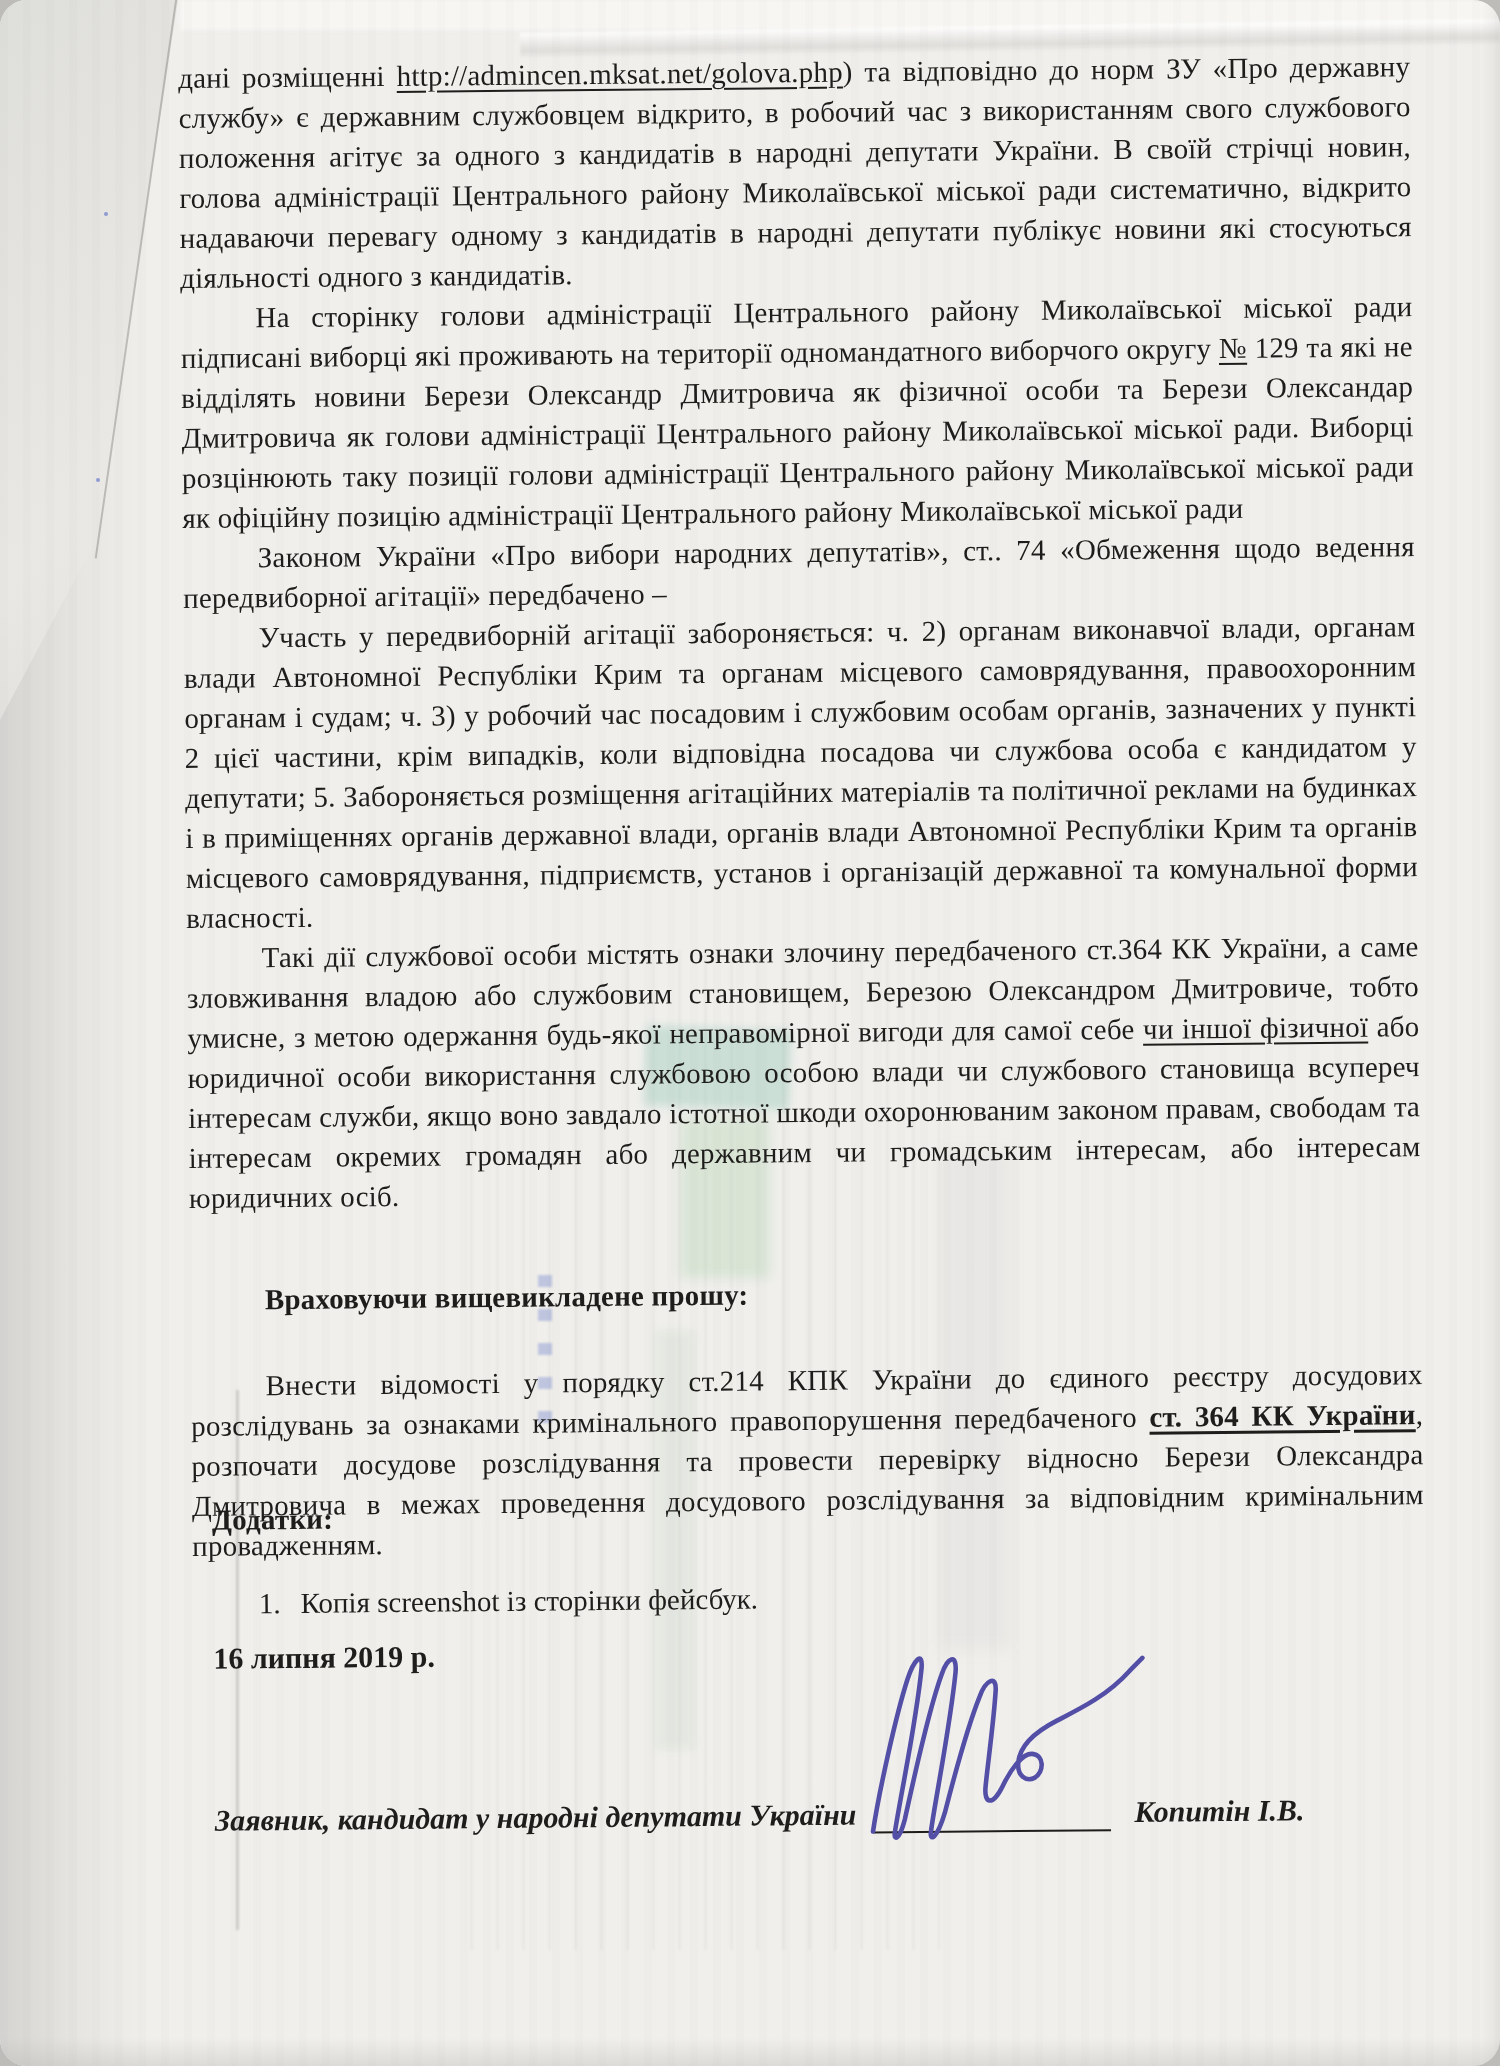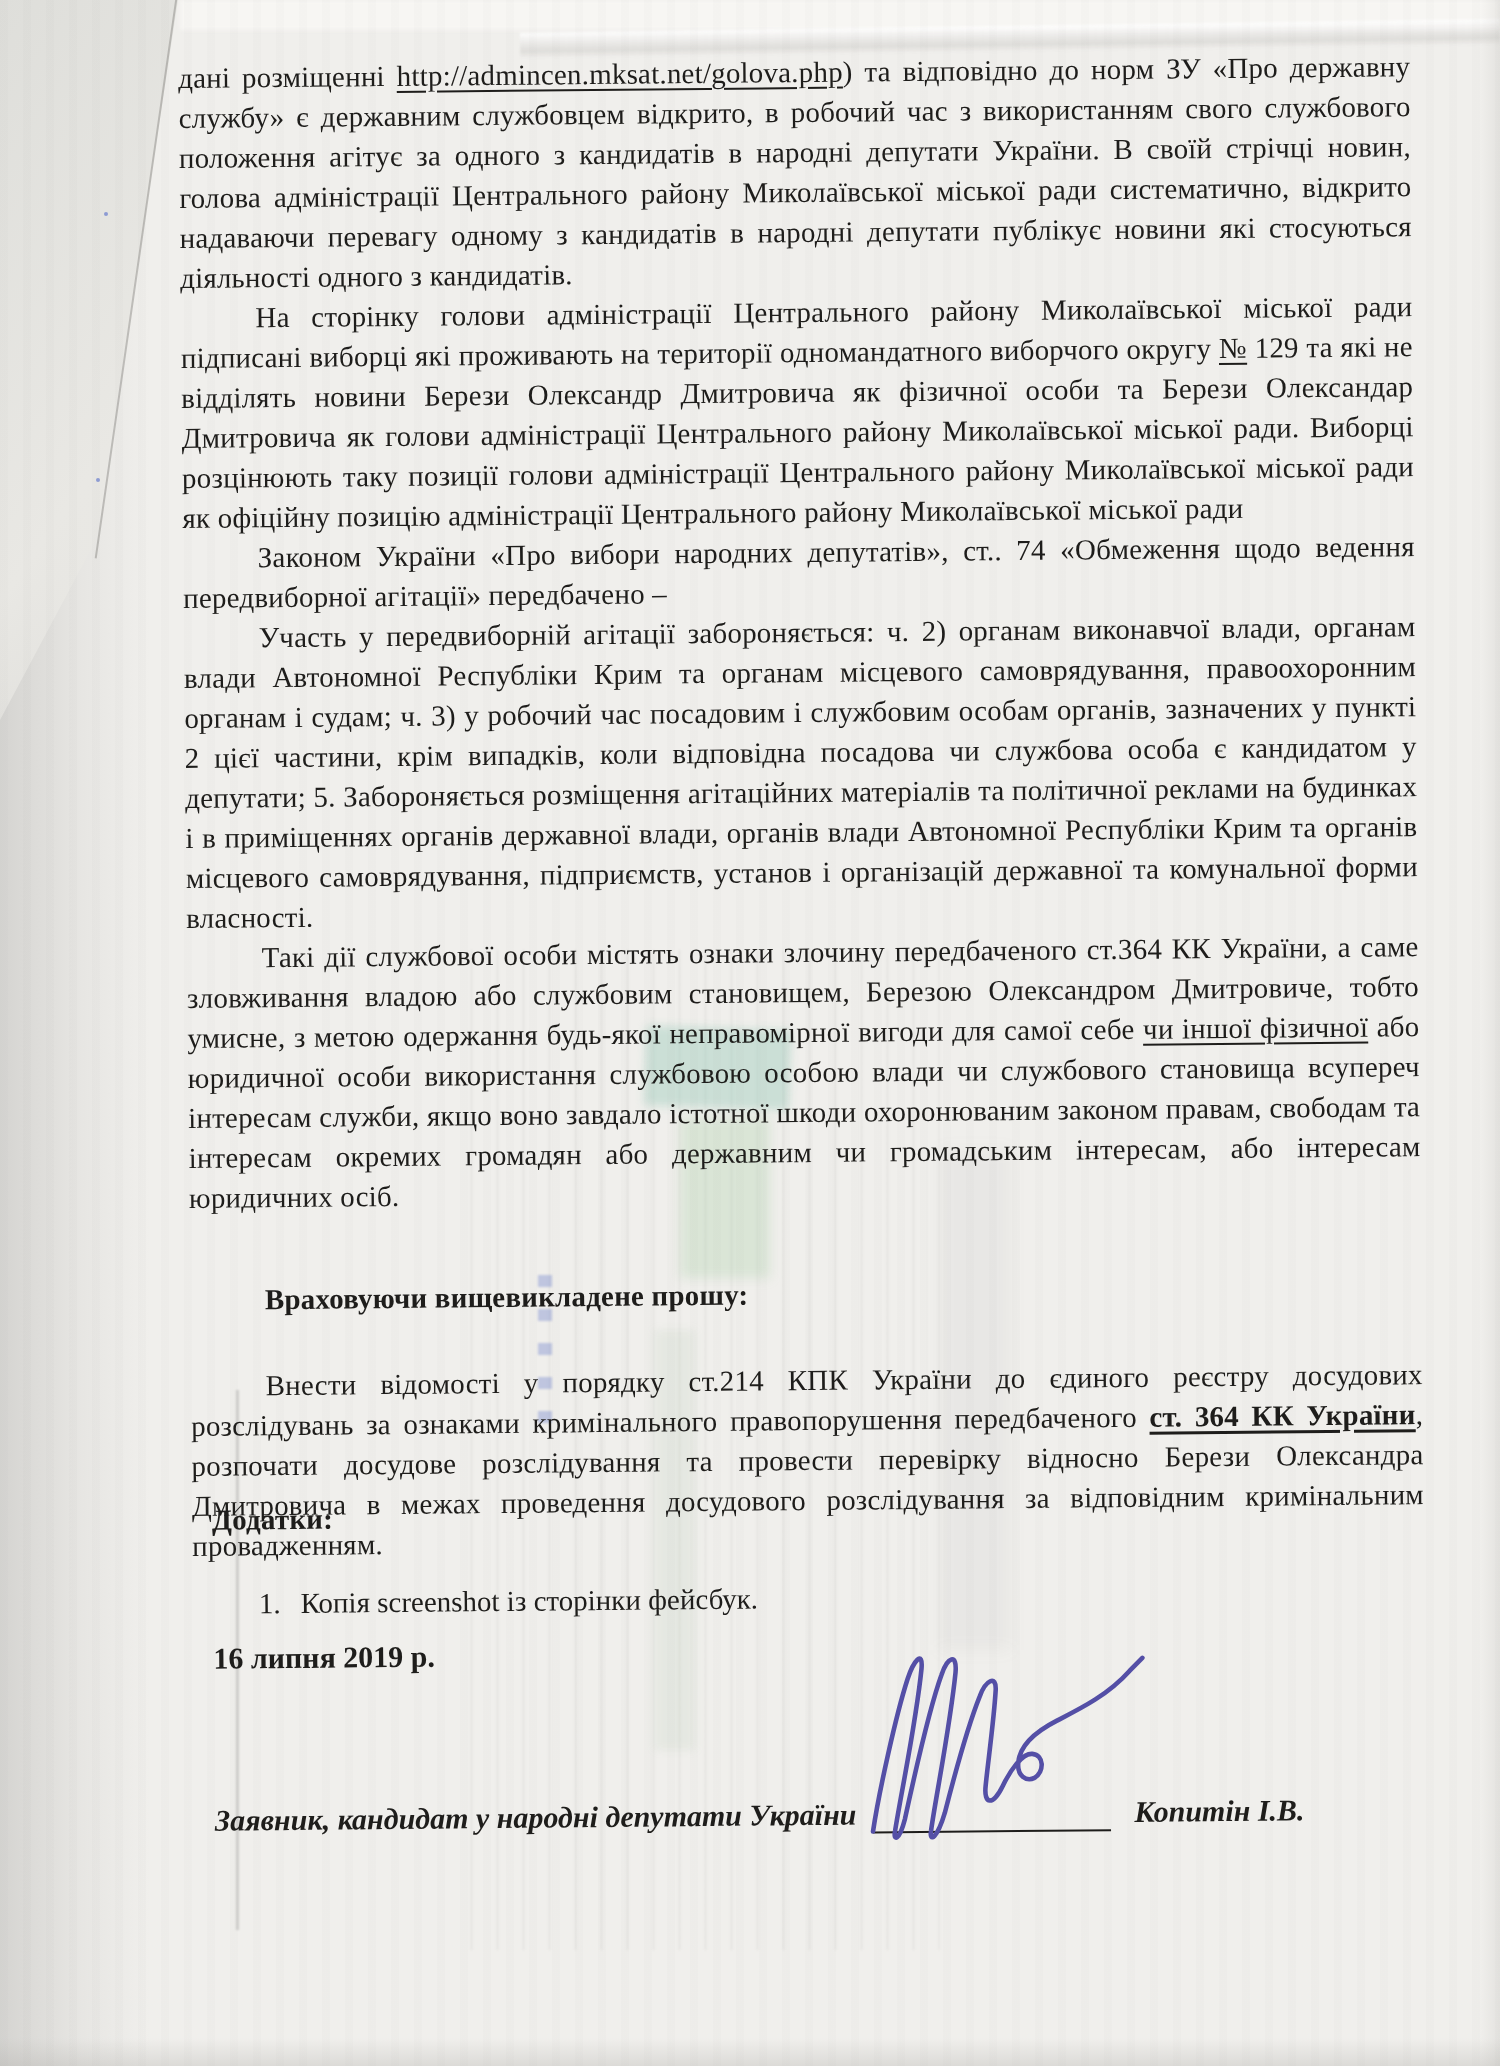--- a/index.html
+++ b/index.html
@@ -3,20 +3,21 @@
 <meta charset="utf-8">
 <style>
   html,body{margin:0;padding:0;background:#bdbcb9;}
   .page{
     position:relative;
     width:1500px;height:2066px;
     background:#f0efec;
     overflow:hidden;
     font-family:"Liberation Serif","DejaVu Serif",serif;
     color:#1e1d1b;
+    border-radius:27px;
   }
   
   .edge-left{position:absolute;left:0;top:0;width:150px;height:100%;
     background:linear-gradient(90deg,#d5d4d1 0,#e7e6e3 55%,rgba(238,237,234,0) 100%);}
   .edge-right{position:absolute;right:0;top:0;width:20px;height:100%;
     background:linear-gradient(270deg,rgba(178,176,172,.20),rgba(178,176,172,0));}
   .edge-bottom{position:absolute;left:0;bottom:0;width:100%;height:28px;
     background:linear-gradient(0deg,rgba(168,166,162,.28),rgba(168,166,162,0));}
   .fold-tint{position:absolute;left:0;top:0;width:200px;height:720px;
     background:linear-gradient(125deg,#dededa 0%,#e9e8e4 60%,rgba(240,239,236,0) 100%);

